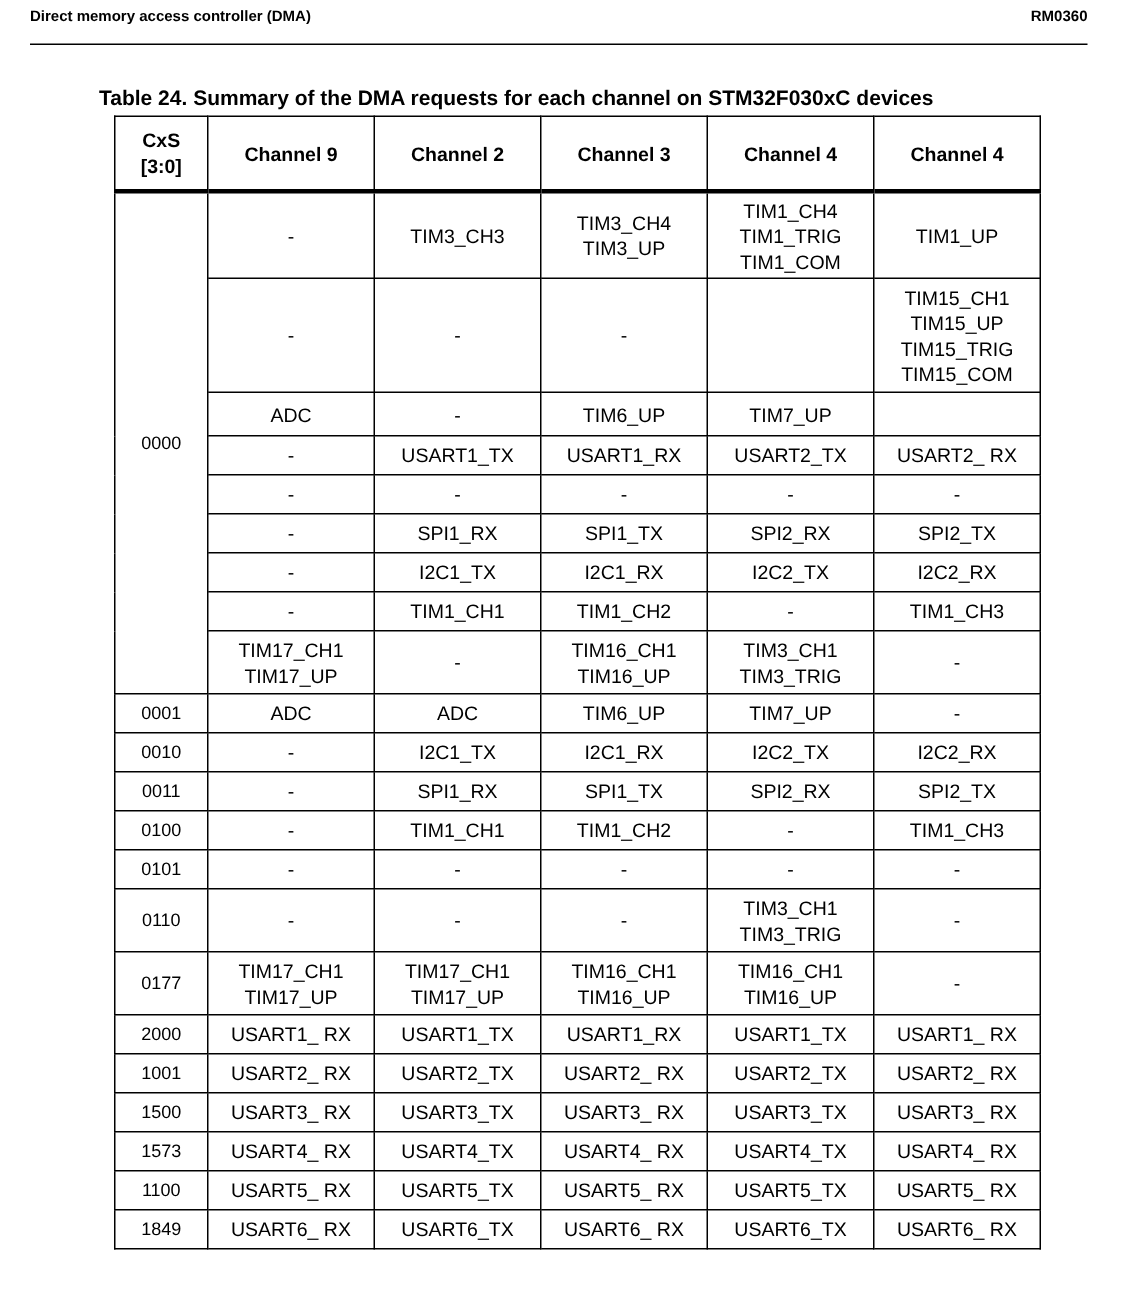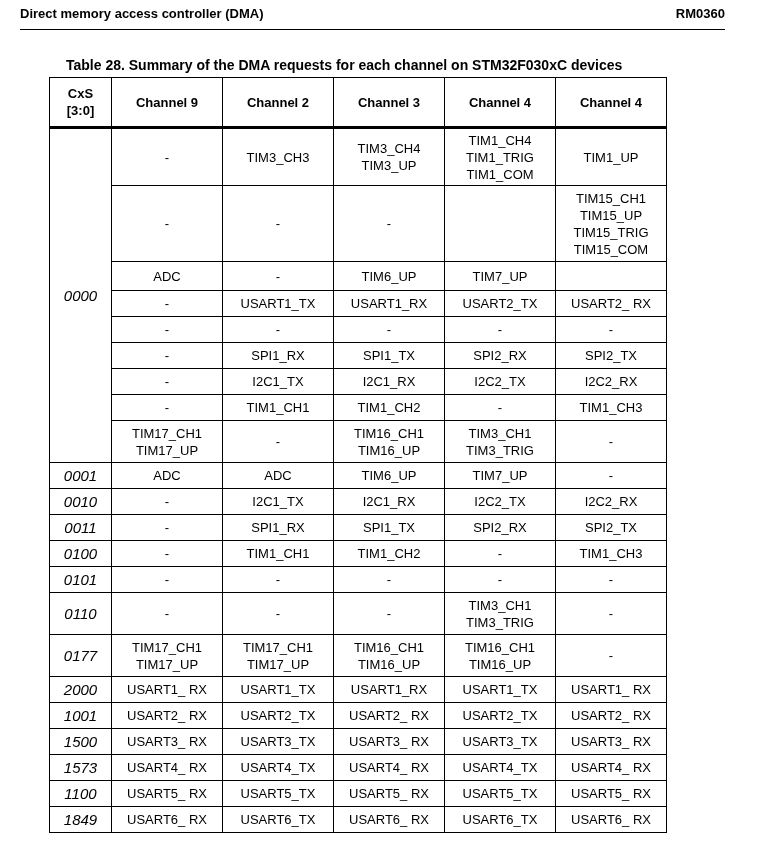--- a/index.html
+++ b/index.html
@@ -2,49 +2,49 @@
 <html><head>
 <meta charset="utf-8">
 <style>
   * { box-sizing: border-box; margin: 0; padding: 0; }
   html, body { width: 758px; height: 864px; background: #ffffff; overflow: hidden; }
   body { font-family: "Liberation Sans", sans-serif; color: #000; position: relative; }
   .header {
     position: absolute; left: 20px; top: 6px; width: 705px; height: 24px;
     border-bottom: 1px solid #000;
     display: flex; justify-content: space-between; align-items: flex-start;
-    font-weight: bold; font-size: 13px;
+    font-weight: bold; font-size: 10px;
   }
   .title {
     position: absolute; left: 66px; top: 57px; width: 610px;
     font-weight: bold; font-size: 14px; white-space: nowrap;
   }
   table {
-    position: absolute; left: 49px; top: 77px;
+    position: absolute; left: 76px; top: 77px;
     border-collapse: collapse; font-size: 13px;
     table-layout: fixed;
   }
   td, th {
     border: 1px solid #000; text-align: center; vertical-align: middle;
     line-height: 17px; padding: 0 2px;
   }
   th { font-weight: bold; font-size: 13px; height: 50px; border-bottom: 3px solid #000; }
-  td.cxs { font-size: 15px; font-style: italic; }
+  td.cxs { font-size: 12px; }
   col.c0 { width: 62px; }
   col.cn { width: 111px; }
 </style>
 </head>
 <body>
 
 <div class="header">
   <span>Direct memory access controller (DMA)</span>
   <span>RM0360</span>
 </div>
 
-<div class="title">Table 28. Summary of the DMA requests for each channel on STM32F030xC devices</div>
+<div class="title">Table 24. Summary of the DMA requests for each channel on STM32F030xC devices</div>
 
 <table>
   <colgroup>
     <col class="c0">
       <col class="cn">
       <col class="cn">
       <col class="cn">
       <col class="cn">
       <col class="cn">
   </colgroup>

